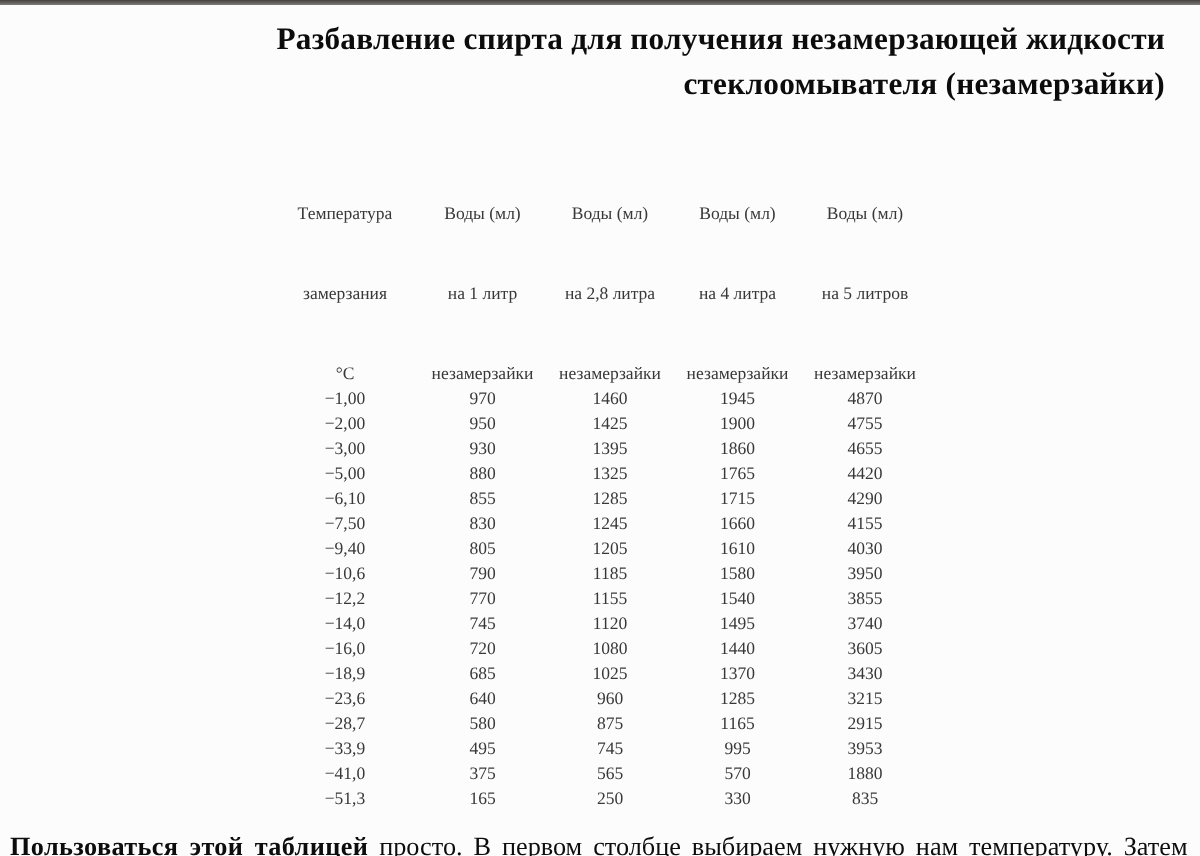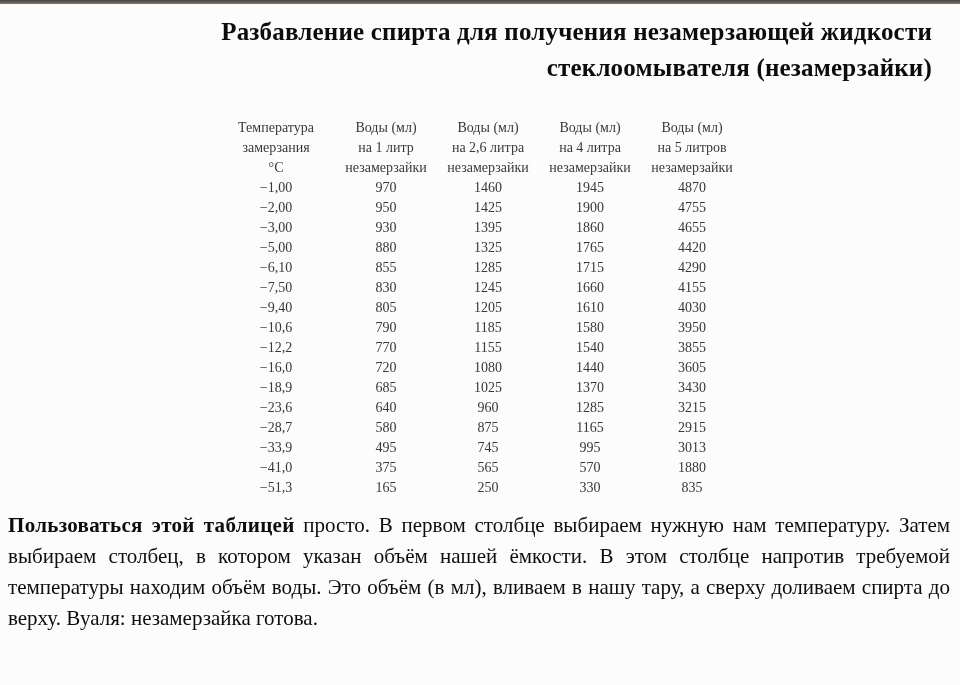--- a/index.html
+++ b/index.html
@@ -45,20 +45,21 @@
   table.dilution td {
     font-weight: normal;
     text-align: center;
     padding: 0 2px;
     white-space: nowrap;
   }
   table.dilution th { vertical-align: top; }
   table.dilution th .hline {
     display: block;
     line-height: 20px;
+    margin-top: 44px;
   }
   table.dilution td {
     height: 20px;
     line-height: 20px;
   }
   .col-temp  { width: 118px; }
   .col-vol   { width: 102px; }
   .usage-text {
     margin: 12px 10px 0 8px;
     font-size: 21px;
@@ -91,21 +92,21 @@
           <span class="hline">замерзания</span>
           <span class="hline">°C</span>
         </th>
         <th>
           <span class="hline">Воды (мл)</span>
           <span class="hline">на 1 литр</span>
           <span class="hline">незамерзайки</span>
         </th>
         <th>
           <span class="hline">Воды (мл)</span>
-          <span class="hline">на 2,6 литра</span>
+          <span class="hline">на 2,8 литра</span>
           <span class="hline">незамерзайки</span>
         </th>
         <th>
           <span class="hline">Воды (мл)</span>
           <span class="hline">на 4 литра</span>
           <span class="hline">незамерзайки</span>
         </th>
         <th>
           <span class="hline">Воды (мл)</span>
           <span class="hline">на 5 литров</span>
@@ -171,20 +172,27 @@
           <td>3950</td>
         </tr>
         <tr>
           <td>−12,2</td>
           <td>770</td>
           <td>1155</td>
           <td>1540</td>
           <td>3855</td>
         </tr>
         <tr>
+          <td>−14,0</td>
+          <td>745</td>
+          <td>1120</td>
+          <td>1495</td>
+          <td>3740</td>
+        </tr>
+        <tr>
           <td>−16,0</td>
           <td>720</td>
           <td>1080</td>
           <td>1440</td>
           <td>3605</td>
         </tr>
         <tr>
           <td>−18,9</td>
           <td>685</td>
           <td>1025</td>
@@ -203,21 +211,21 @@
           <td>580</td>
           <td>875</td>
           <td>1165</td>
           <td>2915</td>
         </tr>
         <tr>
           <td>−33,9</td>
           <td>495</td>
           <td>745</td>
           <td>995</td>
-          <td>3013</td>
+          <td>3953</td>
         </tr>
         <tr>
           <td>−41,0</td>
           <td>375</td>
           <td>565</td>
           <td>570</td>
           <td>1880</td>
         </tr>
         <tr>
           <td>−51,3</td>

